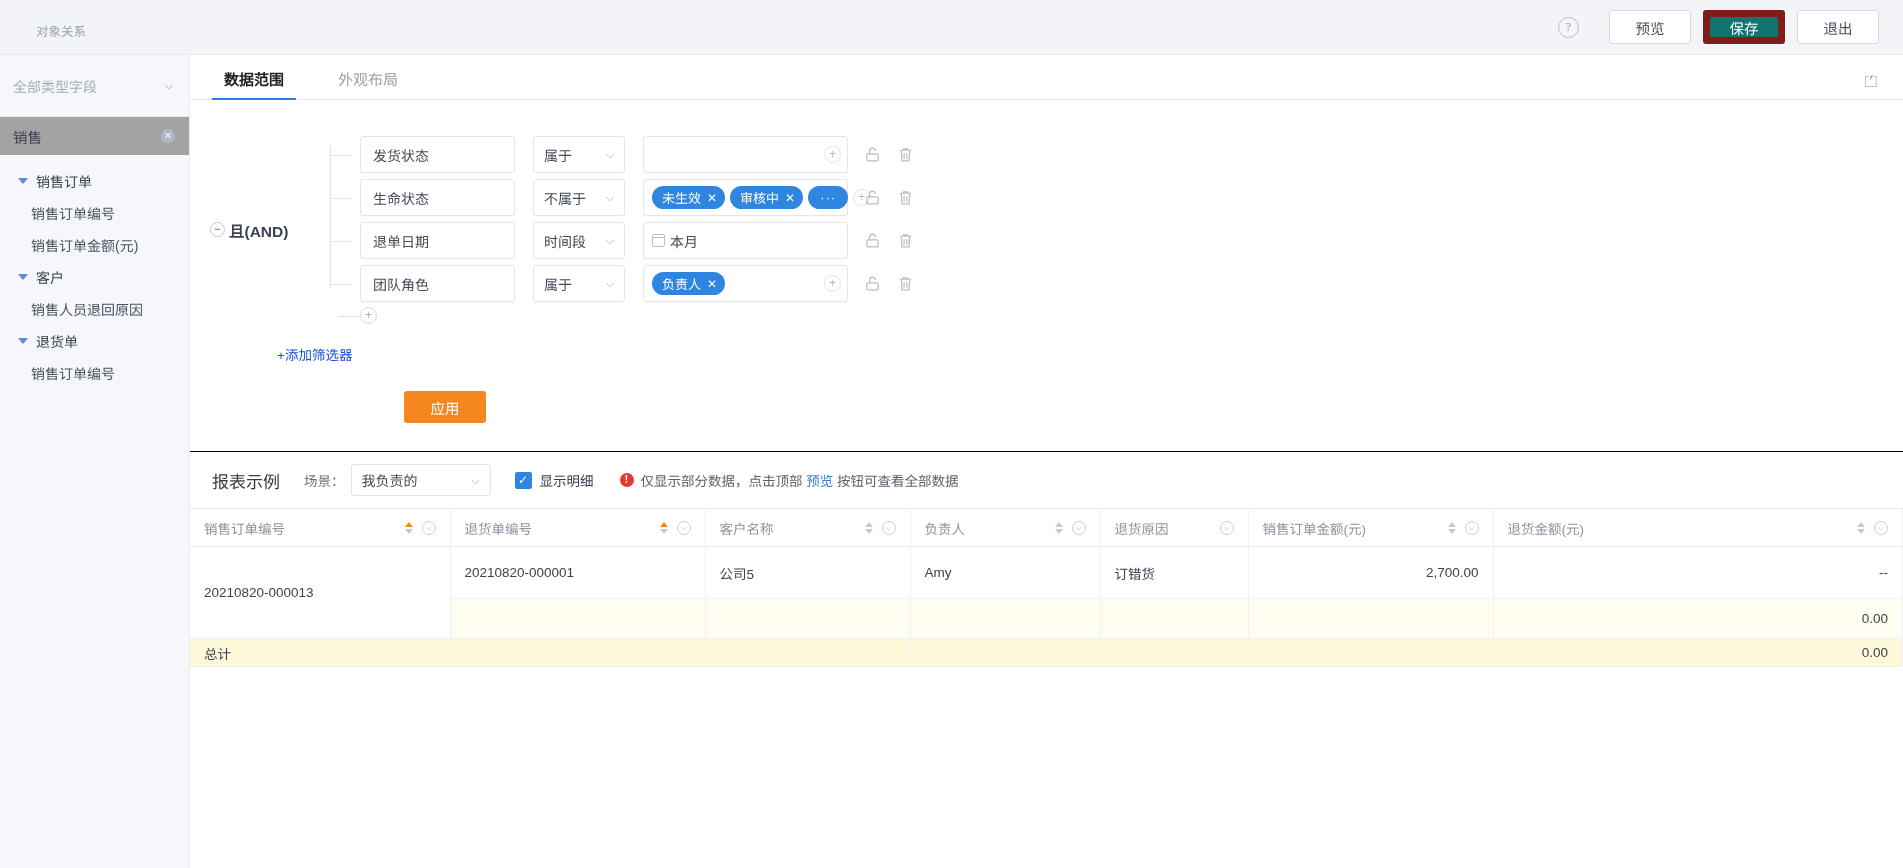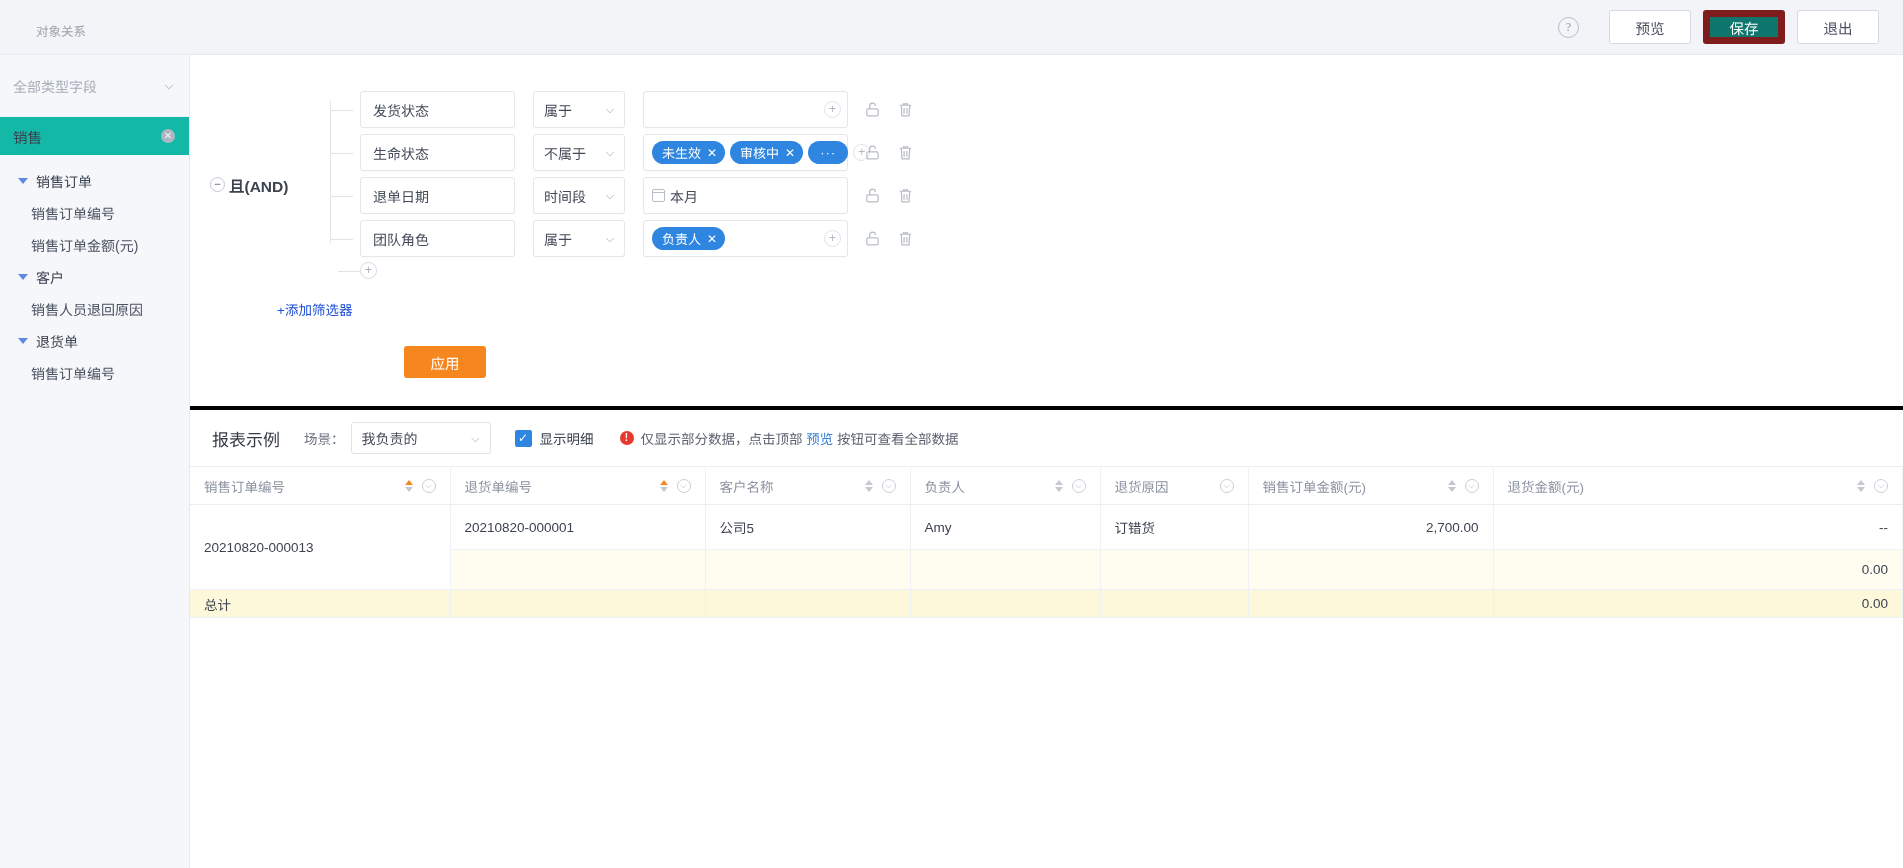--- a/index.html
+++ b/index.html
@@ -58,21 +58,21 @@
   }
   .field-type-select {
     height: 62px; display: flex; align-items: center;
     padding: 0 16px 0 13px; color: #a6adb8; font-size: 14px;
     cursor: pointer; border-bottom: 1px solid #eceff3;
   }
   .field-type-select .caret { margin-left: auto; font-size: 11px; color: #a6adb8; }
   .module-chip {
     height: 38px; display: flex; align-items: center;
     padding: 0 14px 0 13px; font-size: 14.5px; color: #3b4250;
-    background: #14b8a6; cursor: pointer; font-weight: 500;
+    background: #a3a3a3; cursor: pointer; font-weight: 500;
   }
   .module-chip .close-x {
     margin-left: auto; width: 14px; height: 14px; border-radius: 50%;
     background: #aeb6c3; color: #f5f7fa; font-size: 10px; line-height: 14px;
     text-align: center; cursor: pointer;
   }
   .tree { padding-top: 10px; font-size: 14px; }
   .tree-group {
     display: flex; align-items: center; height: 32px;
     padding-left: 18px; color: #3b4250; cursor: pointer;
@@ -188,21 +188,21 @@
     color: #1d4ed8; font-size: 13.5px; margin: 20px 0 0 87px; cursor: pointer; display: inline-block;
   }
   .apply-btn {
     width: 82px; height: 32px; background: #f6871f; color: #fff; border-radius: 3px;
     display: flex; align-items: center; justify-content: center; font-size: 14.5px;
     margin: 27px 0 0 214px; cursor: pointer;
   }
 
   
   .report {
-    border-top: 4px solid #000000; margin-top: 28px;
+    border-top: 1px solid #000000; margin-top: 28px;
   }
   .report-head {
     height: 56px; display: flex; align-items: center; padding-left: 22px; font-size: 14px;
   }
   .report-title { font-size: 17px; color: #333a45; margin-right: 24px; }
   .scene-label { color: #6a7180; font-size: 13.5px; margin-right: 6px; }
   .scene-select {
     width: 140px; height: 32px; border: 1px solid #dfe3ea; border-radius: 3px;
     display: flex; align-items: center; padding: 0 10px; font-size: 14px; color: #434a58;
     background: #fff; cursor: pointer;
@@ -233,21 +233,21 @@
   .sorter { margin-left: auto; display: flex; flex-direction: column; gap: 2px; padding-left: 10px; }
   .sorter .up { width: 0;height: 0;border-left: 4px solid transparent;border-right: 4px solid transparent;border-bottom: 5px solid #c3c8d1; }
   .sorter .dn { width: 0;height: 0;border-left: 4px solid transparent;border-right: 4px solid transparent;border-top: 5px solid #c3c8d1; }
   .sorter.active .up { border-bottom-color: #f6871f; }
   .filt-icon {
     width: 14px; height: 14px; border-radius: 50%; border: 1px solid #c9ced7; margin-left: 9px;
     display: flex; align-items: center; justify-content: center; color: #b0b6c0; font-size: 8px;
     cursor: pointer; flex: none;
   }
   table.grid td {
-    height: 45px; font-size: 13.5px; color: #3b4250; padding: 0 14px;
+    height: 52px; font-size: 13.5px; color: #3b4250; padding: 0 14px;
     border-bottom: 1px solid #eef1f5; border-right: 1px solid #eef1f5;
     vertical-align: middle;
   }
   td.lnk, .lnk-cell { color: #3a7fd5; cursor: pointer; }
   .num { text-align: right; }
   tr.subtotal td { background: #fffdf0; height: 40px; }
   tr.total td { background: #fdf8d9; height: 28px; font-size: 13.5px; color: #3b4250; }
   .merged-cell { vertical-align: middle; }
 </style>
 </head>
@@ -298,20 +298,25 @@
           <span>退货单</span>
         </div>
         <div class="tree-leaf">
           <span>销售订单编号</span>
         </div>
       </div>
     </div>
 
     <div class="main">
 
+      <div class="tabs">
+        <div class="tab active">数据范围</div>
+        <div class="tab">外观布局</div>
+        <div class="collapse-icon">⏍</div>
+      </div>
 
       <div class="panel">
 
         <div class="filter-area">
           <div class="filter-wrap">
             <div class="and-label">
               <span class="minus-circle">−</span>
               <span>且(AND)</span>
             </div>
 

